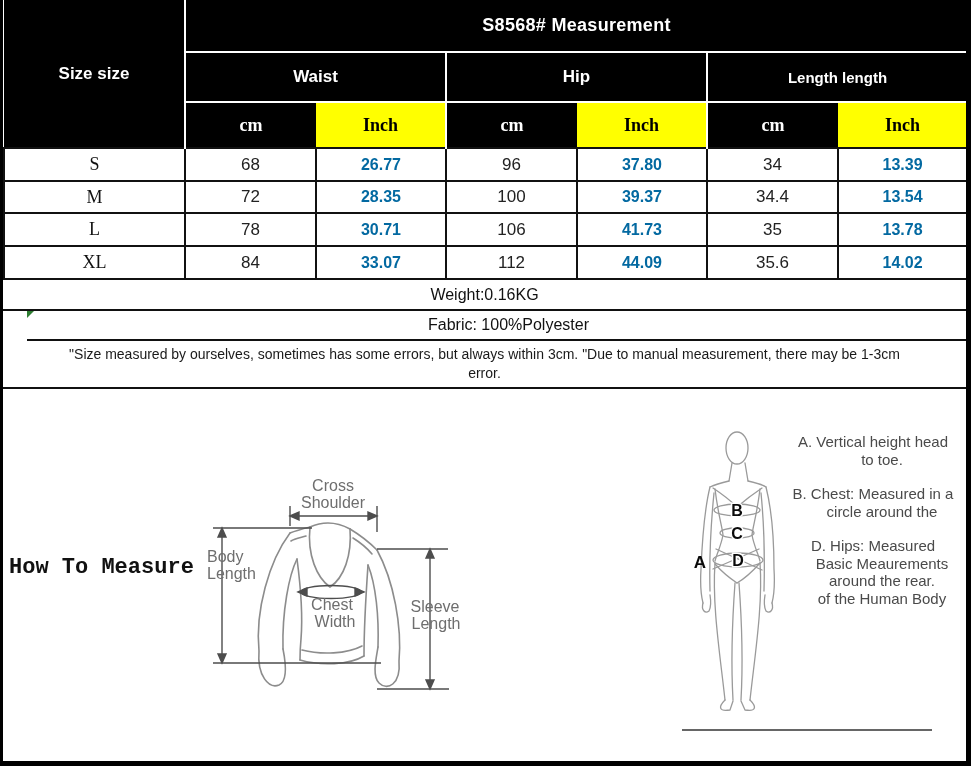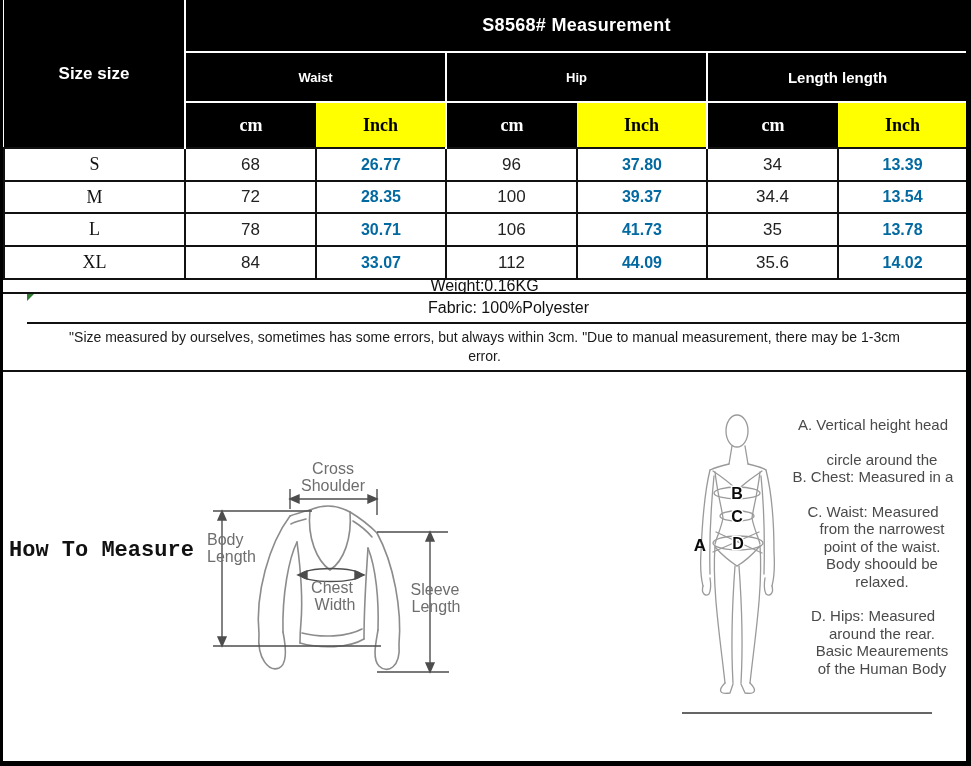--- a/index.html
+++ b/index.html
@@ -8,34 +8,34 @@
     font-family:"Liberation Sans",sans-serif;box-sizing:border-box;
     border-left:3px solid #000;border-right:5px solid #000;border-bottom:5px solid #000;
     overflow:hidden;
   }
   
   table.size-table{border-collapse:collapse;table-layout:fixed;width:963px;}
   table.size-table td{padding:0;text-align:center;vertical-align:middle;overflow:hidden;}
   .hd{background:#000;color:#fff;font-weight:bold;}
   td.corner{border-right:2px solid #fff;font-size:17px;}
   td.title-cell{border-bottom:2px solid #fff;font-size:18px;letter-spacing:.3px;}
-  td.group-cell{border-bottom:2px solid #fff;font-size:13px;}
+  td.group-cell{border-bottom:2px solid #fff;font-size:17px;}
   td.group-sep{border-right:2px solid #fff;}
   td.group-small{font-size:15px;}
   td.unit{font-family:"Liberation Serif",serif;font-weight:bold;font-size:18px;}
   td.unit-inch{background:#ffff00;color:#000;}
   td.unit-sep{border-right:2px solid #fff;}
   tr.data-row td{border:2px solid #111;background:#fff;}
   td.c-size{font-family:"Liberation Serif",serif;font-size:18px;color:#111;}
   td.c-cm{font-size:17px;color:#222;}
   td.c-inch{background:#ffff00;font-family:Liberation Sans, sans-serif;font-weight:bold;font-size:16px;color:#0369a1;}
   
   .info-row{position:relative;width:963px;box-sizing:border-box;border-bottom:2px solid #111;
     display:flex;align-items:center;justify-content:center;color:#111;background:#fff;}
-  .row-weight{height:14px;font-size:16px;}
+  .row-weight{height:31px;font-size:16px;}
   .row-fabric{height:30px;font-size:16px;margin-left:24px;}
   .row-note{height:48px;font-size:14px;line-height:19px;flex-direction:column;color:#1a1a1a;}
   .comment-marker{position:absolute;left:0;top:0;width:0;height:0;
     border-top:7px solid #2e7d32;border-right:7px solid transparent;}
   
   .measure{position:relative;width:963px;height:371px;background:#fff;}
   .htm-heading{position:absolute;left:6px;top:556px;font-family:"Liberation Mono",monospace;
     font-weight:bold;font-size:22px;letter-spacing:0;color:#111;white-space:nowrap;}
   .measure svg{position:absolute;left:0;top:0;}
   .instr{position:absolute;left:777px;top:44px;width:186px;color:#4a4a4a;font-size:15px;line-height:17.5px;}
@@ -223,34 +223,28 @@
       </g>
 
       <line x1="679" y1="341" x2="929" y2="341" stroke="#333" stroke-width="1.6"></line>
     </svg>
 
     <div class="htm-heading" style="top:166px">How To Measure</div>
 
     <div class="instr">
       <div class="item">
         <div class="ln">A. Vertical height head</div>
+        <div class="ln cont">to toe.</div>
       </div>
       <div class="item">
+        <div class="ln">B. Chest: Measured in a</div>
         <div class="ln cont">circle around the</div>
-        <div class="ln">B. Chest: Measured in a</div>
-      </div>
-      <div class="item">
-        <div class="ln">C. Waist: Measured</div>
-        <div class="ln cont">from the narrowest</div>
-        <div class="ln cont">point of the waist.</div>
-        <div class="ln cont">Body shoould be</div>
-        <div class="ln cont">relaxed.</div>
       </div>
       <div class="item">
         <div class="ln">D. Hips: Measured</div>
+        <div class="ln cont">Basic Meaurements</div>
         <div class="ln cont">around the rear.</div>
-        <div class="ln cont">Basic Meaurements</div>
         <div class="ln cont">of the Human Body</div>
       </div>
     </div>
   </div>
 
 </div>
 
 </body></html>

